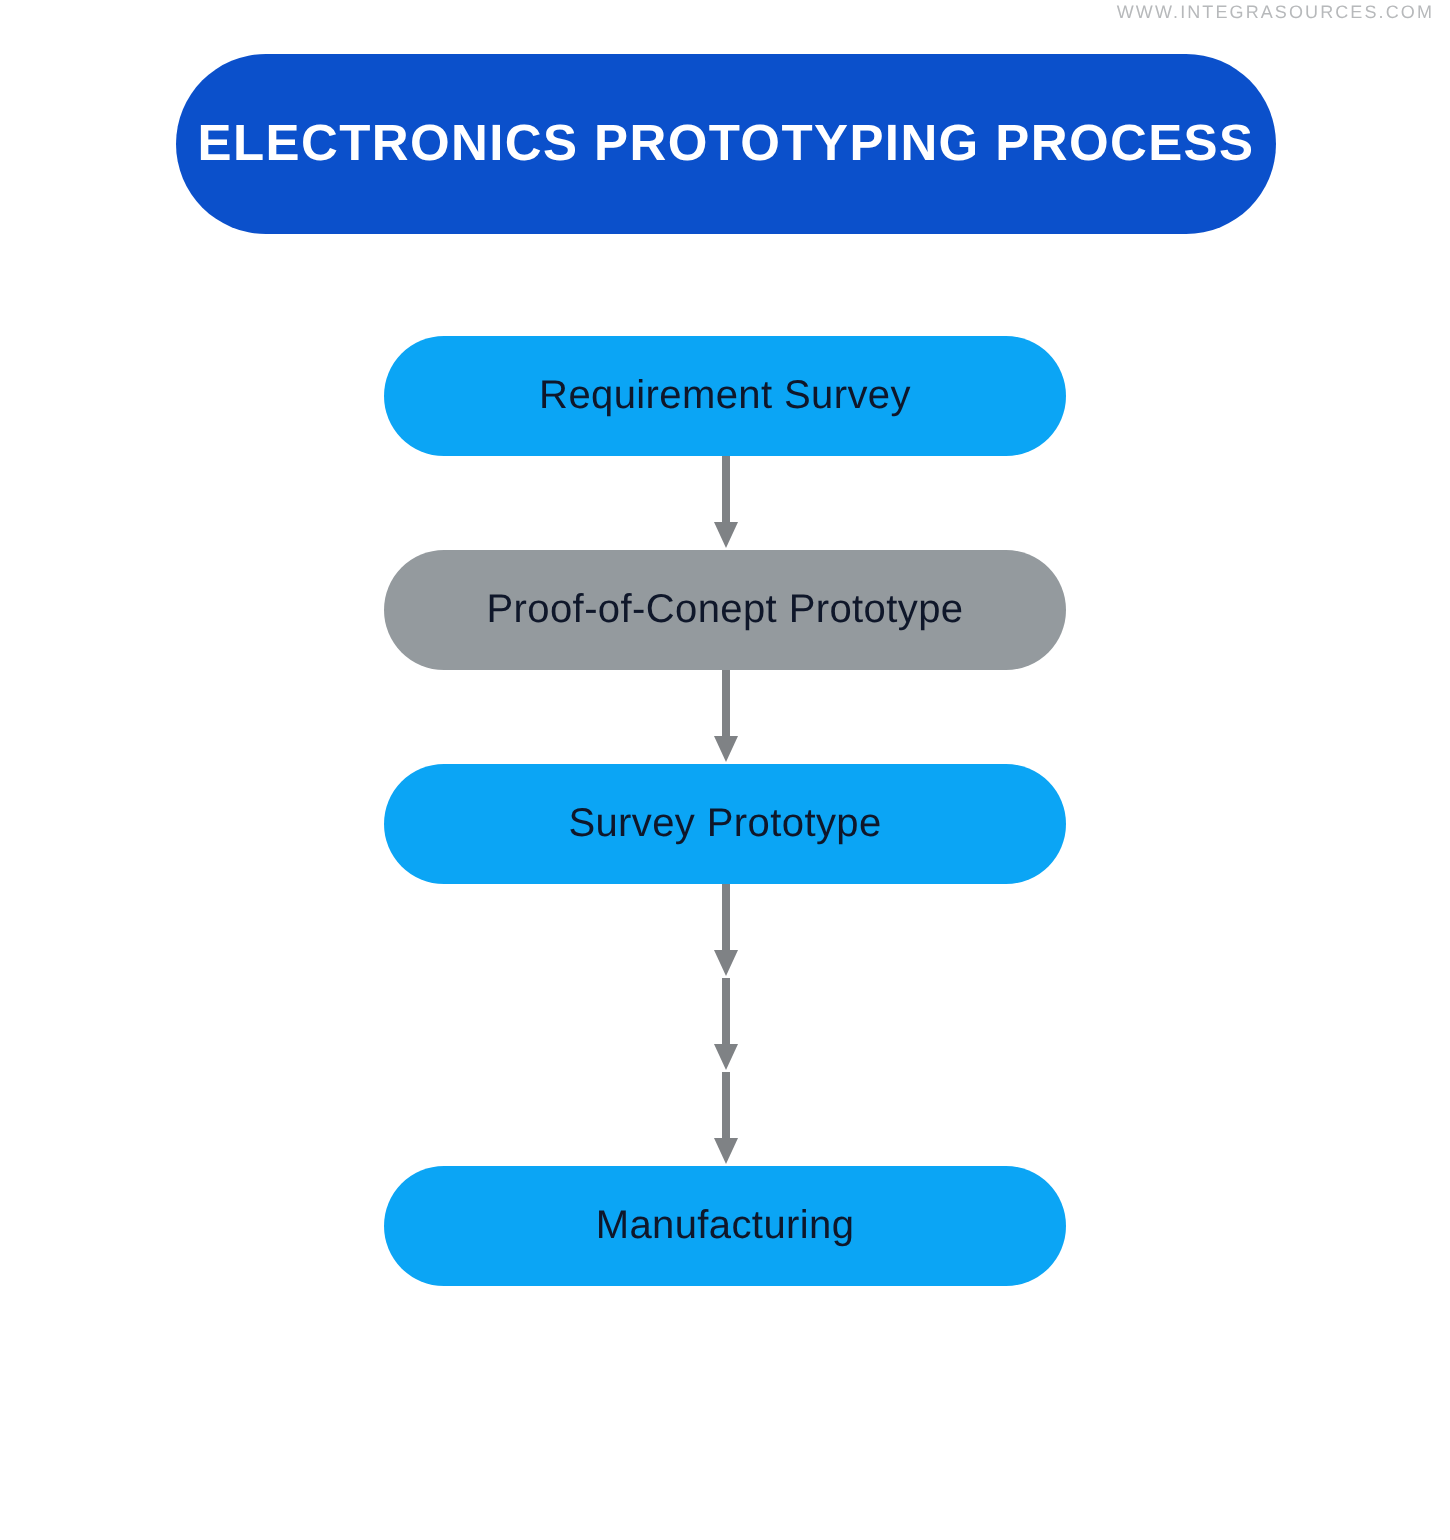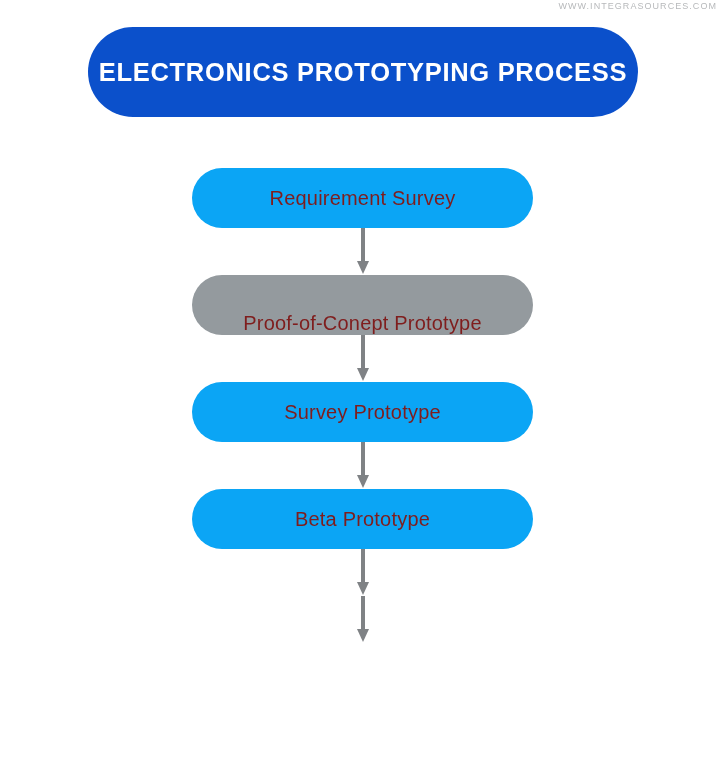--- a/index.html
+++ b/index.html
@@ -68,24 +68,24 @@
   .node {
     width: 341px;
     height: 60px;
     border-radius: 30px;
     display: flex;
     align-items: center;
     justify-content: center;
     box-sizing: border-box;
   }
   .node-blue  { background: #0ba5f5; }
-  .node-gray  { background: #949a9e; align-items: flex-end; }
+  .node-gray  { background: #949a9e; }
 
   .node-label {
-    color: #7f1d1d;
+    color: #0f172a;
     font-family: "Liberation Sans", sans-serif;
     font-size: 20px;
     font-weight: 400;
     letter-spacing: 0.2px;
     text-align: center;
     white-space: nowrap;
   }
 
   
   .connector {
@@ -135,34 +135,34 @@
       <span class="node-label">Survey Prototype</span>
     </div>
 
     <div class="connector">
       <svg width="14" height="47" viewBox="0 0 14 47" aria-hidden="true">
         <rect x="5" y="0" width="4" height="34" fill="#7f8285"></rect>
         <polygon points="1,33 13,33 7,46" fill="#7f8285"></polygon>
       </svg>
     </div>
 
-    <div class="node node-blue">
-      <span class="node-label">Beta Prototype</span>
-    </div>
 
     <div class="connector">
       <svg width="14" height="47" viewBox="0 0 14 47" aria-hidden="true">
         <rect x="5" y="0" width="4" height="34" fill="#7f8285"></rect>
         <polygon points="1,33 13,33 7,46" fill="#7f8285"></polygon>
       </svg>
     </div>
 
 
     <div class="connector">
       <svg width="14" height="47" viewBox="0 0 14 47" aria-hidden="true">
         <rect x="5" y="0" width="4" height="34" fill="#7f8285"></rect>
         <polygon points="1,33 13,33 7,46" fill="#7f8285"></polygon>
       </svg>
     </div>
 
+    <div class="node node-blue">
+      <span class="node-label">Manufacturing</span>
+    </div>
 
   </div>
 </div>
 
 </body></html>

